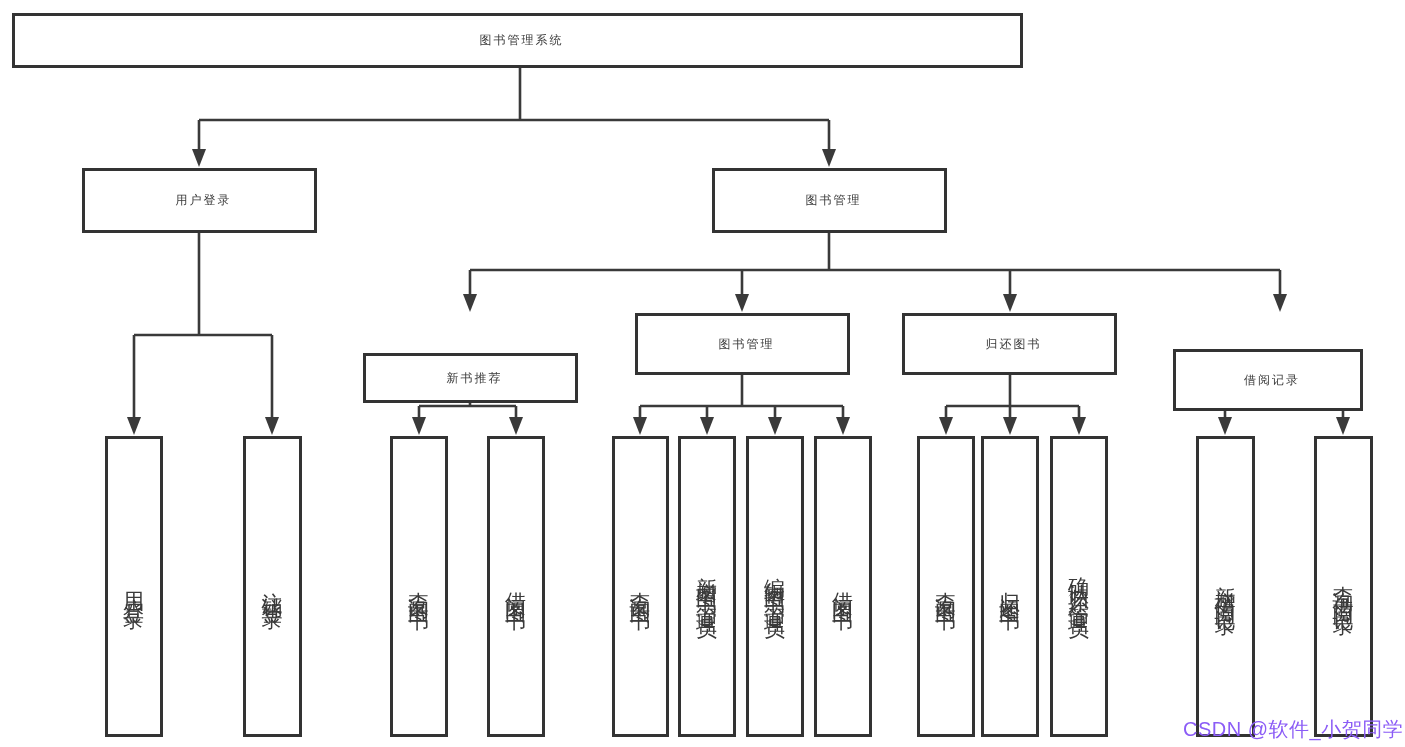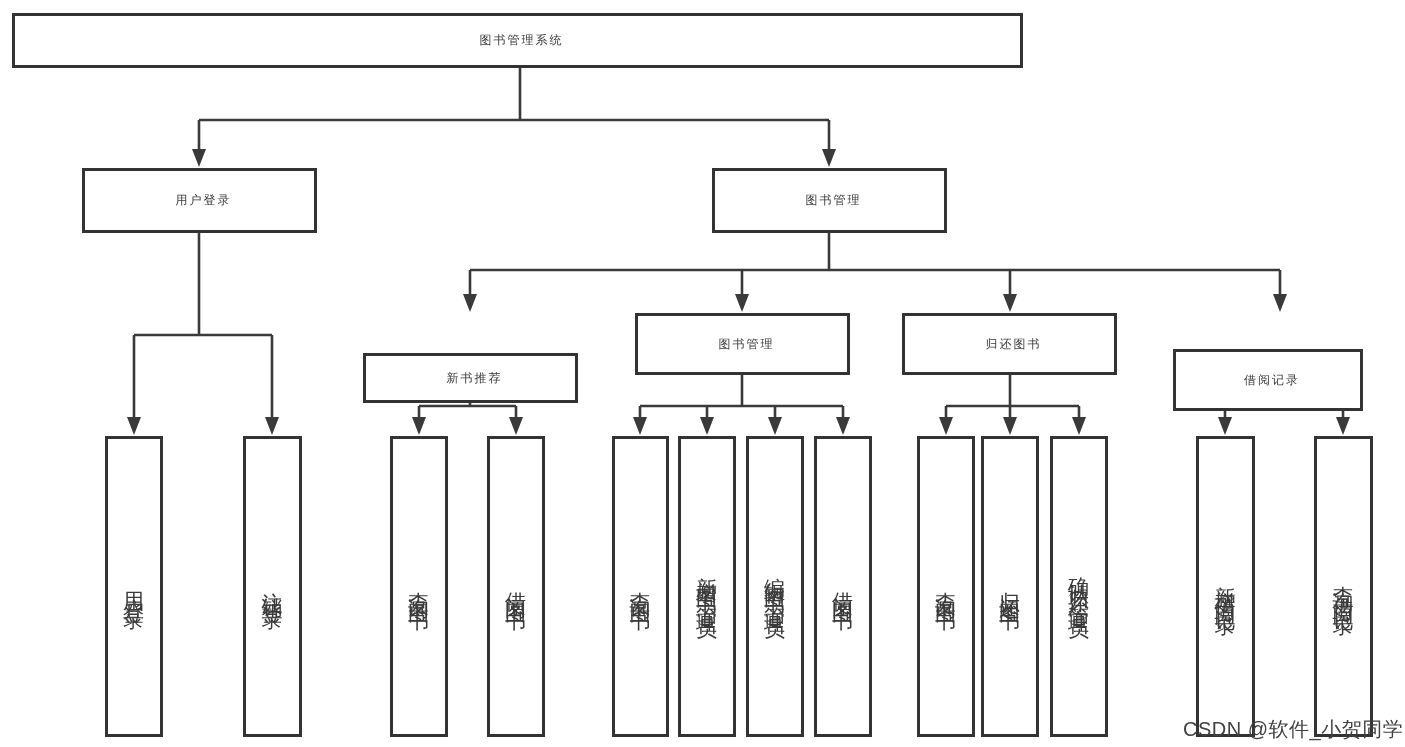--- a/index.html
+++ b/index.html
@@ -14,21 +14,21 @@
     display:flex; align-items:center; justify-content:center;
     color:#3a3a3a; z-index:2;
   }
   .h { font-size:12px; letter-spacing:2px; white-space:nowrap;padding-left:8px; }
   .leaf {
     writing-mode:vertical-rl; text-orientation:mixed;
     font-size:21px; letter-spacing:6px; line-height:1;
   }
   .watermark {
     position:absolute; left:1183px; top:716px; z-index:5;
-    font-size:20px; letter-spacing:0.5px; color:#404040; white-space:nowrap;
+    font-size:20px; letter-spacing:0.5px; color:#8b5cf6; white-space:nowrap;
   }
 </style>
 </head>
 <body>
 
 <div class="canvas">
 
   <svg class="lines" viewBox="0 0 1405 747" xmlns="http://www.w3.org/2000/svg">
     <g stroke="#3a3a3a" stroke-width="2.6" fill="none">
       <path d="M520 68 V120 M199 120 H829 M199 120 V151 M829 120 V151"></path>

